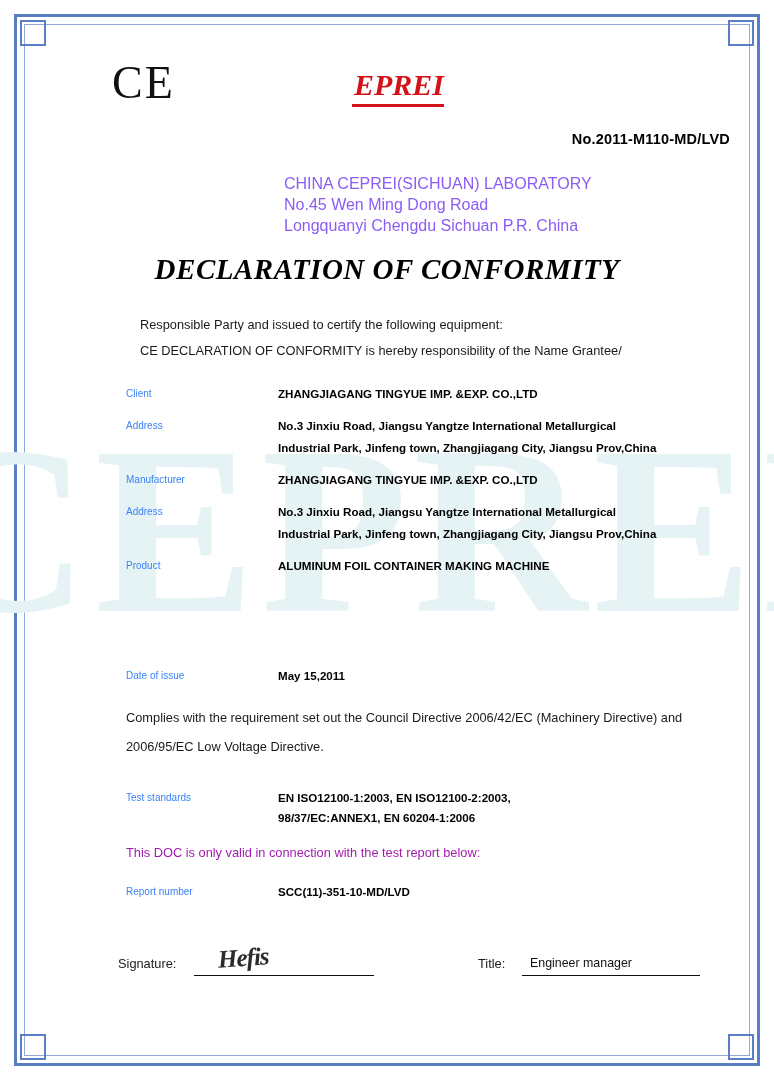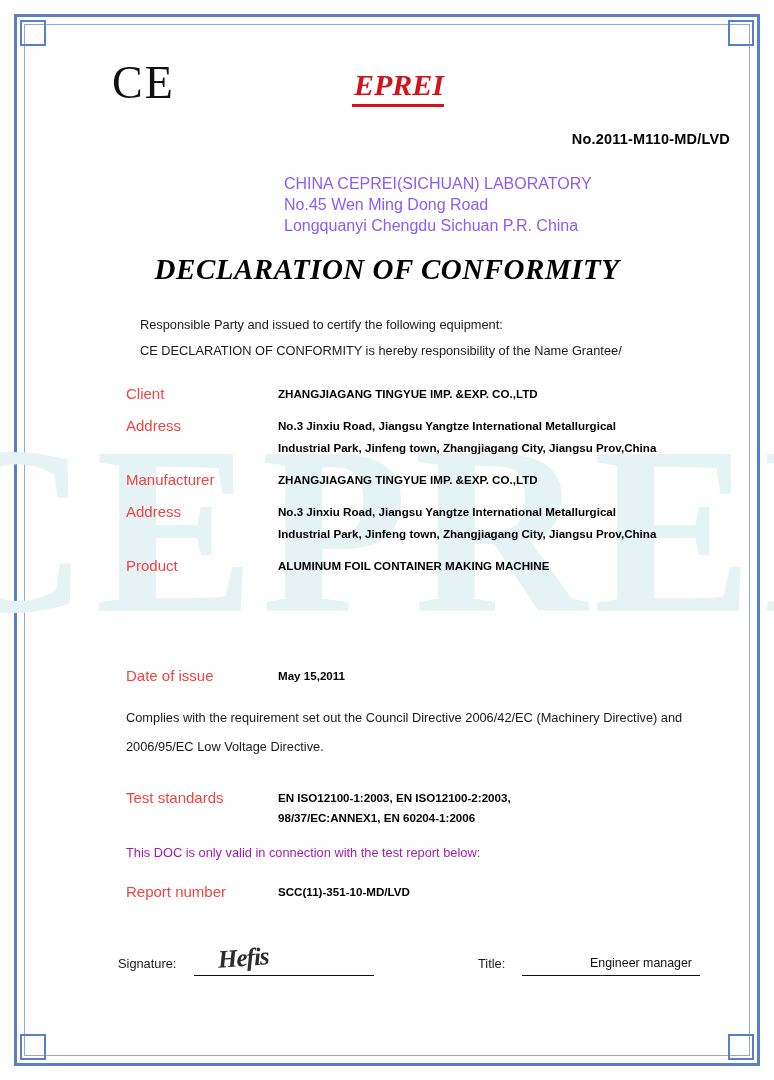--- a/index.html
+++ b/index.html
@@ -168,23 +168,23 @@
     width: 560px;
   }
   .field-row {
     display: flex;
     align-items: flex-start;
     margin-bottom: 10px;
   }
   .field-label {
     width: 152px;
     flex: 0 0 152px;
-    font-size: 15px;
+    font-size: 10px;
     line-height: 22px;
-    color: #ef4444;
+    color: #3b82f6;
   }
   .field-value {
     flex: 1;
     font-size: 11.6px;
     font-weight: bold;
     line-height: 22px;
     color: #000;
   }
   .field-value .vline { display: block; }
 
@@ -272,21 +272,21 @@
     left: 360px;
     top: 8px;
     font-size: 12.8px;
     color: #1a1a1a;
   }
   .title-value {
     position: absolute;
     left: 412px;
     top: 8px;
     width: 162px;
-    text-align: right;
+    text-align: left;
     font-size: 12.4px;
     color: #111;
   }
   .title-line {
     position: absolute;
     left: 404px;
     top: 27px;
     width: 178px;
     border-bottom: 1.3px solid #111;
   }

